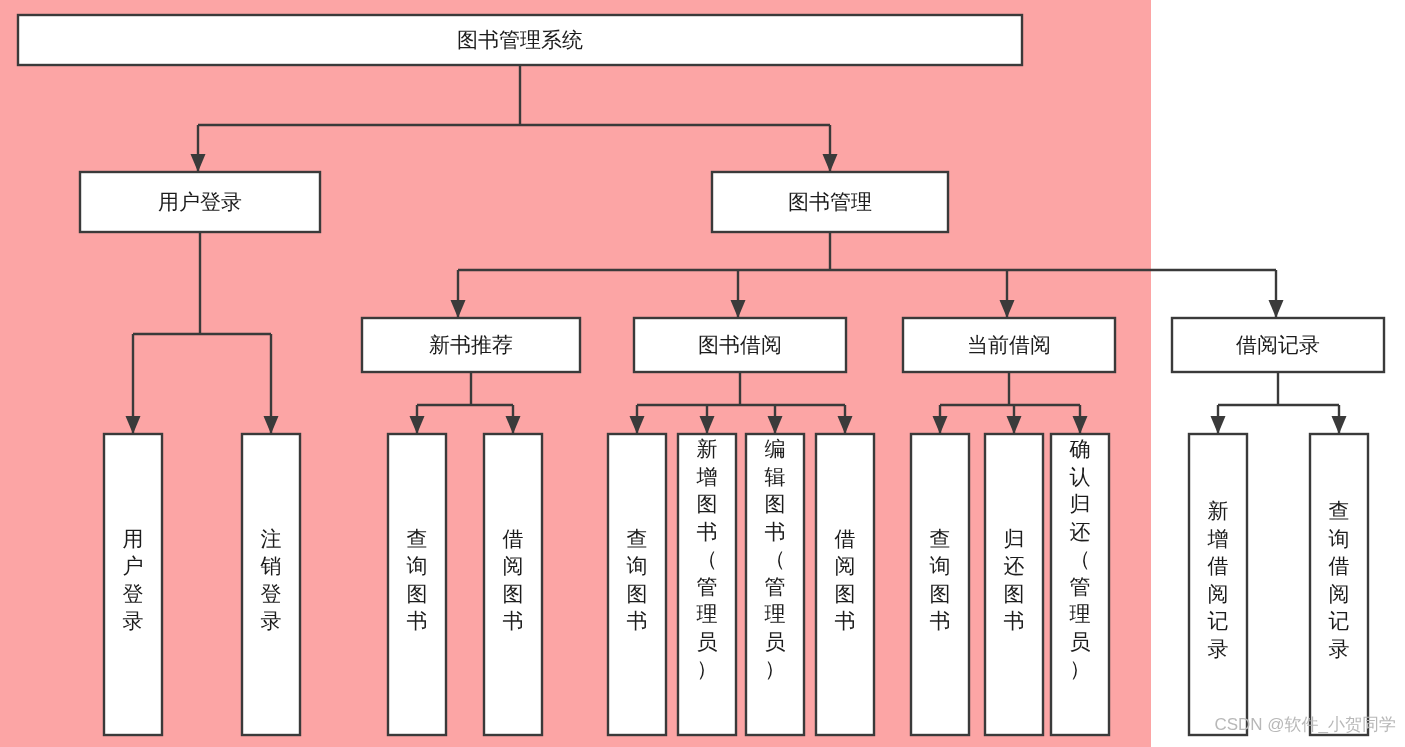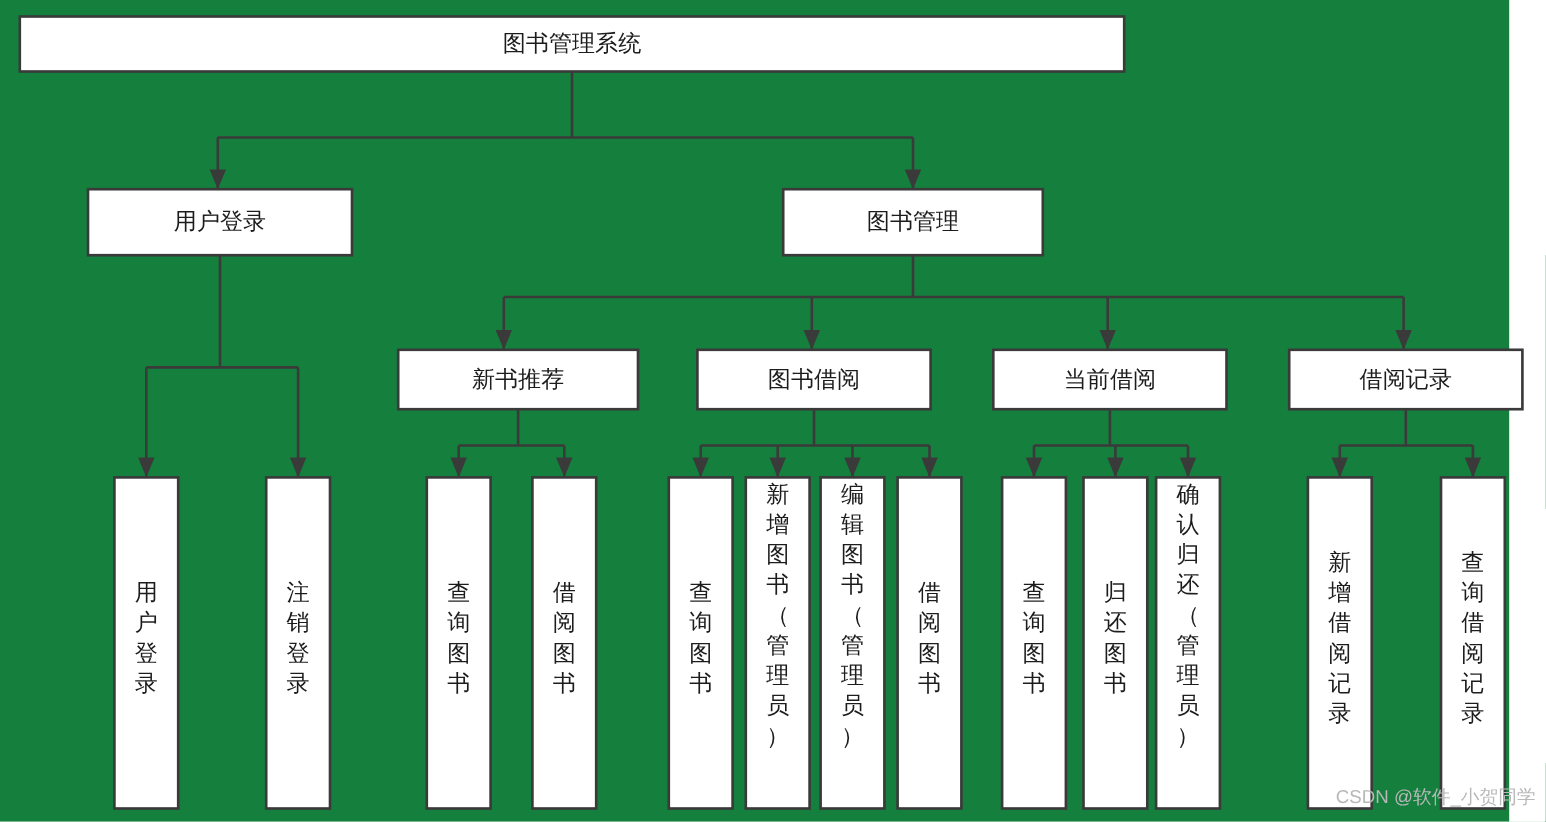--- a/index.html
+++ b/index.html
@@ -9,23 +9,23 @@
     background: #ffffff;
   }
   body {
     width: 1405px;
     height: 747px;
     font-family: "Liberation Sans", "DejaVu Sans", sans-serif;
     overflow: hidden;
   }
   #diagram-root {
     position: relative;
-    width: 1372px;
+    width: 1151px;
     height: 747px;
-    background: #15803d;
+    background: #fca5a5;
   }
   svg.diagram-canvas {
     position: absolute;
     top: 0;
     left: 0;
     width: 1405px;
     height: 747px;
     display: block;
   }
   .node-box {

